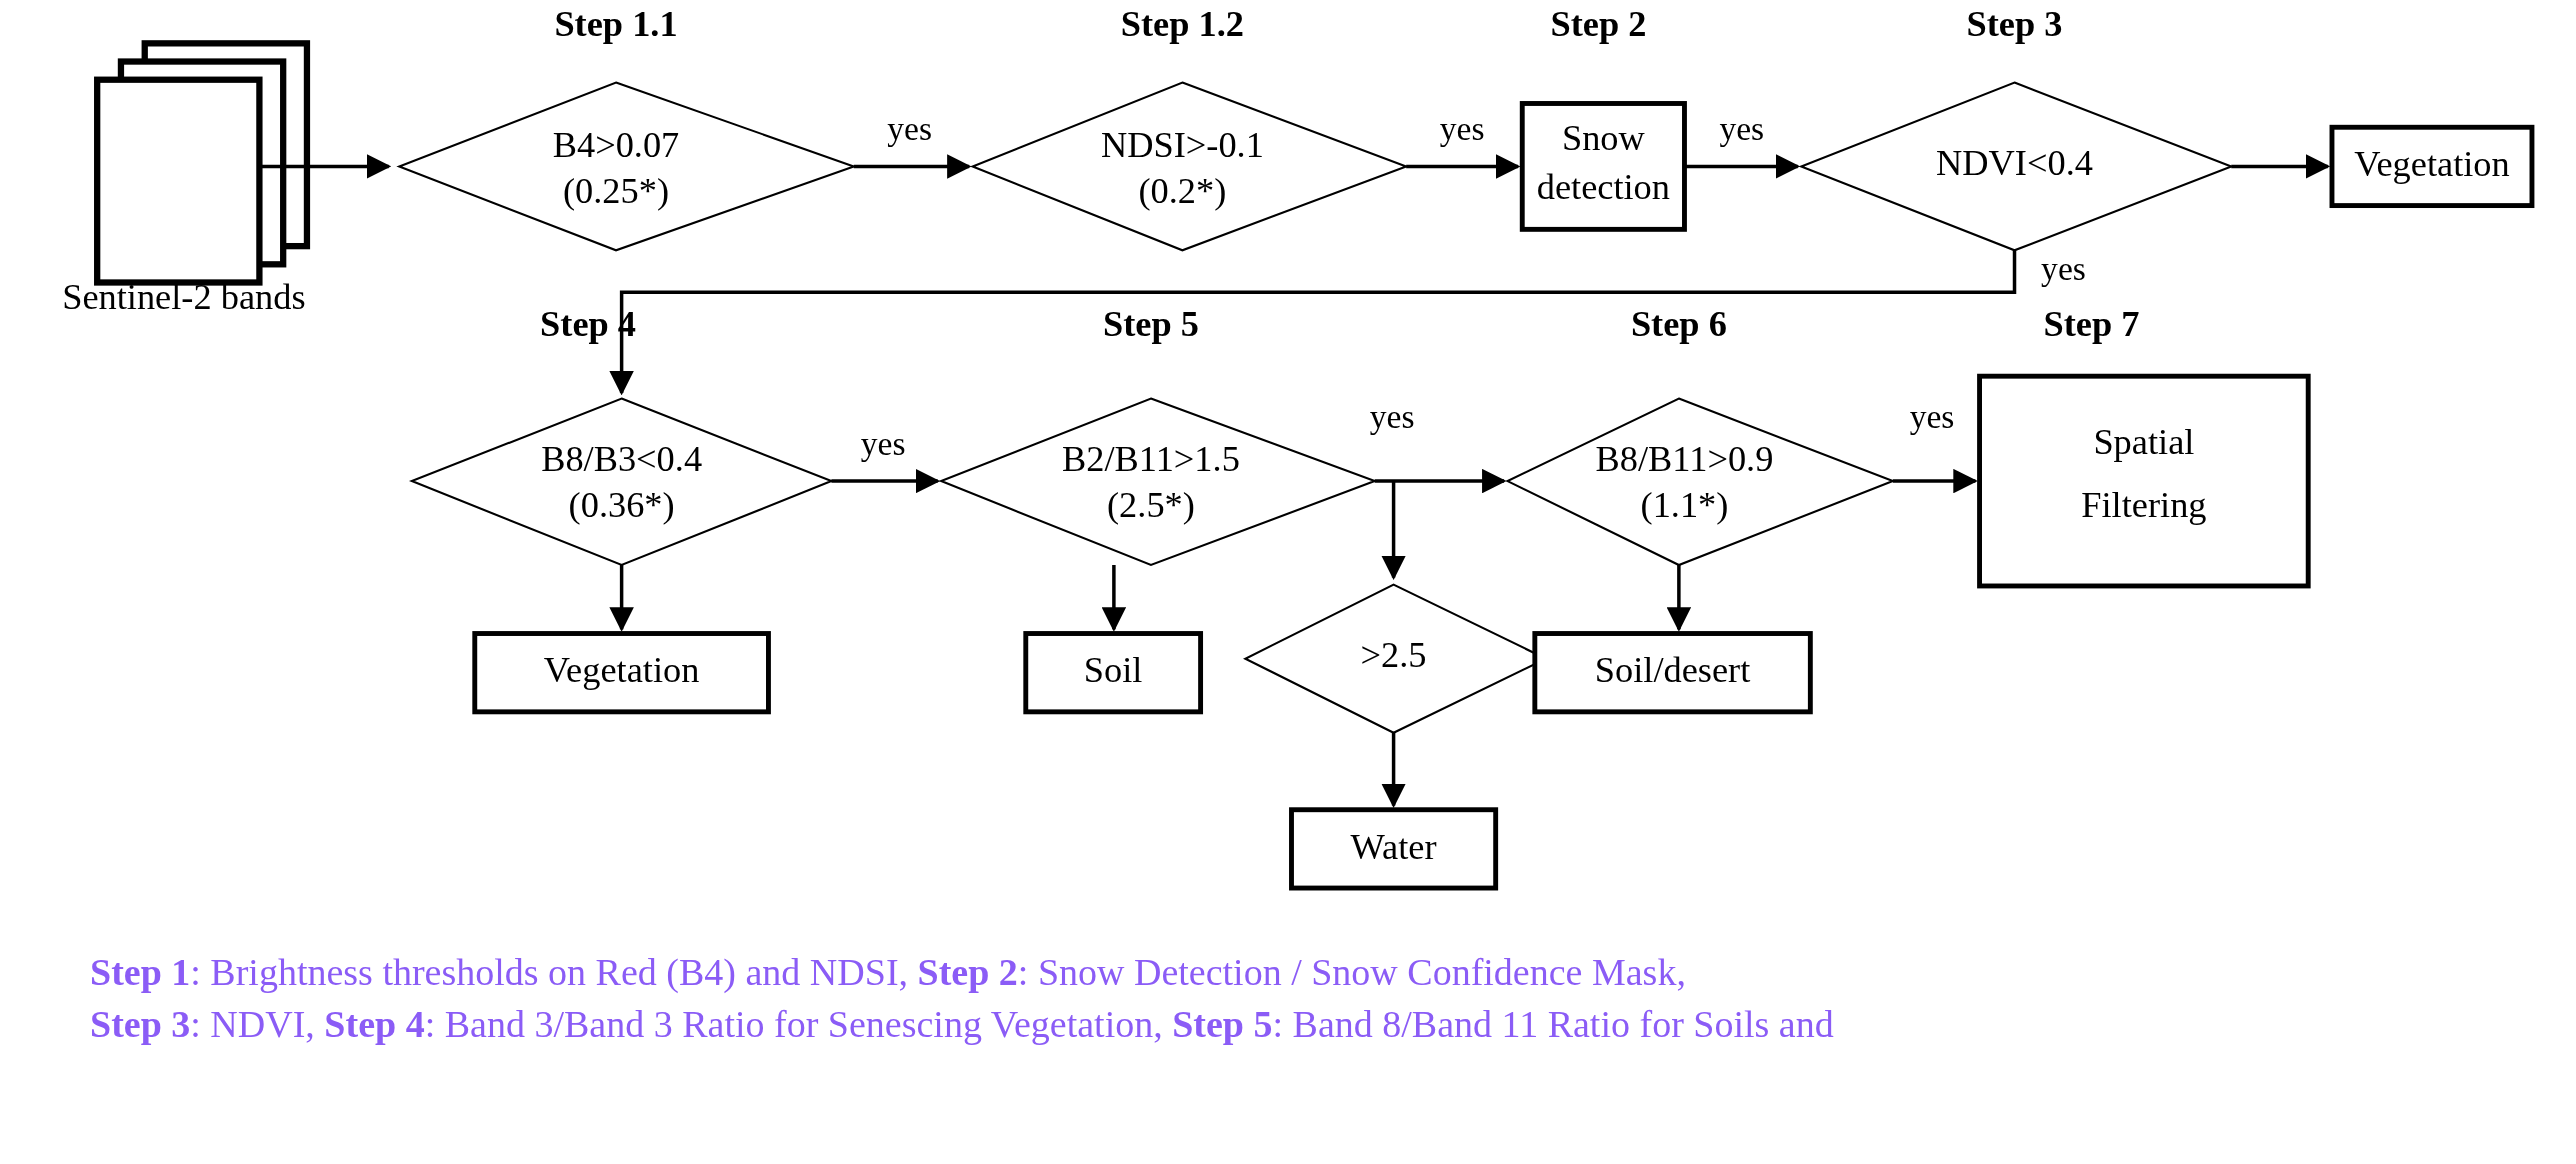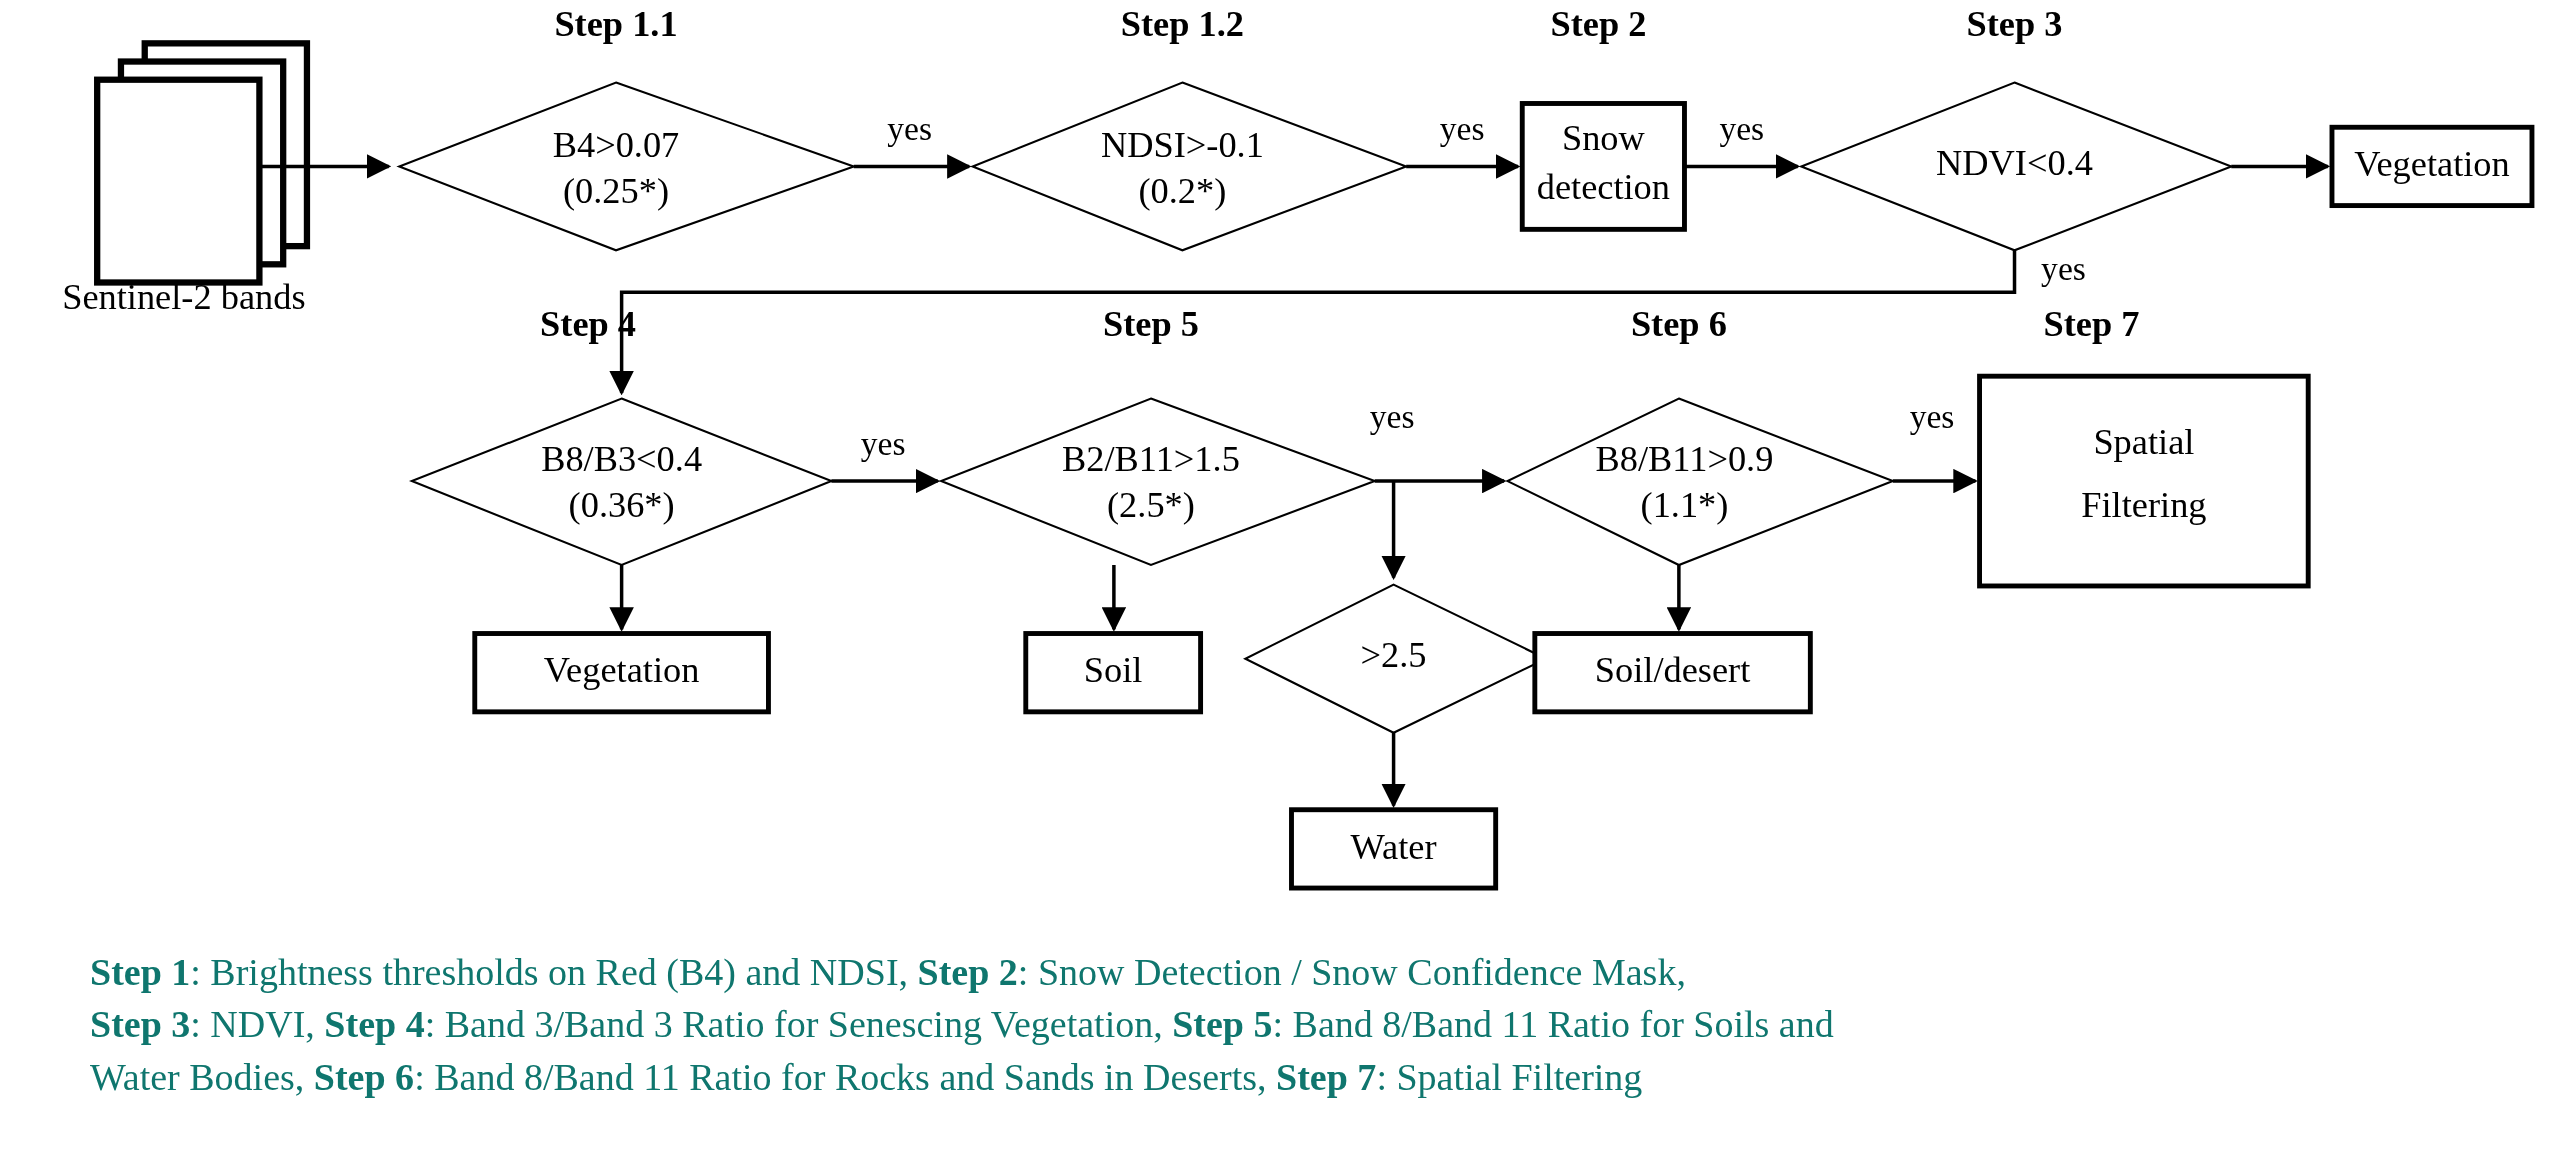--- a/index.html
+++ b/index.html
@@ -67,21 +67,21 @@
     fill: none;
   }
   .caption {
     position: absolute;
     left: 90px;
     top: 946px;
     width: 2393px;
     font-family: "Liberation Serif", "DejaVu Serif", serif;
     font-size: 38px;
     line-height: 1.38;
-    color: #0f766e;
+    color: #8b5cf6;
   }
   .caption b { font-weight: bold; }
 </style>
 </head>
 <body>
 
 <svg id="flow-svg" width="2576" height="930" viewBox="0 0 3682 1330">
   <defs>
     <marker id="arrow" viewBox="0 0 10 10" refX="9" refY="5" markerWidth="7" markerHeight="7" orient="auto-start-reverse">
       <path d="M 0 0 L 10 5 L 0 10 z" fill="#000000"></path>
@@ -183,17 +183,14 @@
   <text class="node-text" x="3065" y="728">Filtering</text>
 </svg>
 
 <div class="caption">
   <div>
     <b>Step 1</b><span>: Brightness thresholds on Red (B4) and NDSI, </span><b>Step 2</b><span>: Snow Detection / Snow Confidence Mask,</span>
   </div>
   <div>
     <b>Step 3</b><span>: NDVI, </span><b>Step 4</b><span>: Band 3/Band 3 Ratio for Senescing Vegetation, </span><b>Step 5</b><span>: Band 8/Band 11 Ratio for Soils and</span>
   </div>
-  <div>
-    <span>Water Bodies, </span><b>Step 6</b><span>: Band 8/Band 11 Ratio for Rocks and Sands in Deserts, </span><b>Step 7</b><span>: Spatial Filtering</span>
-  </div>
 </div>
 
 
 </body></html>

